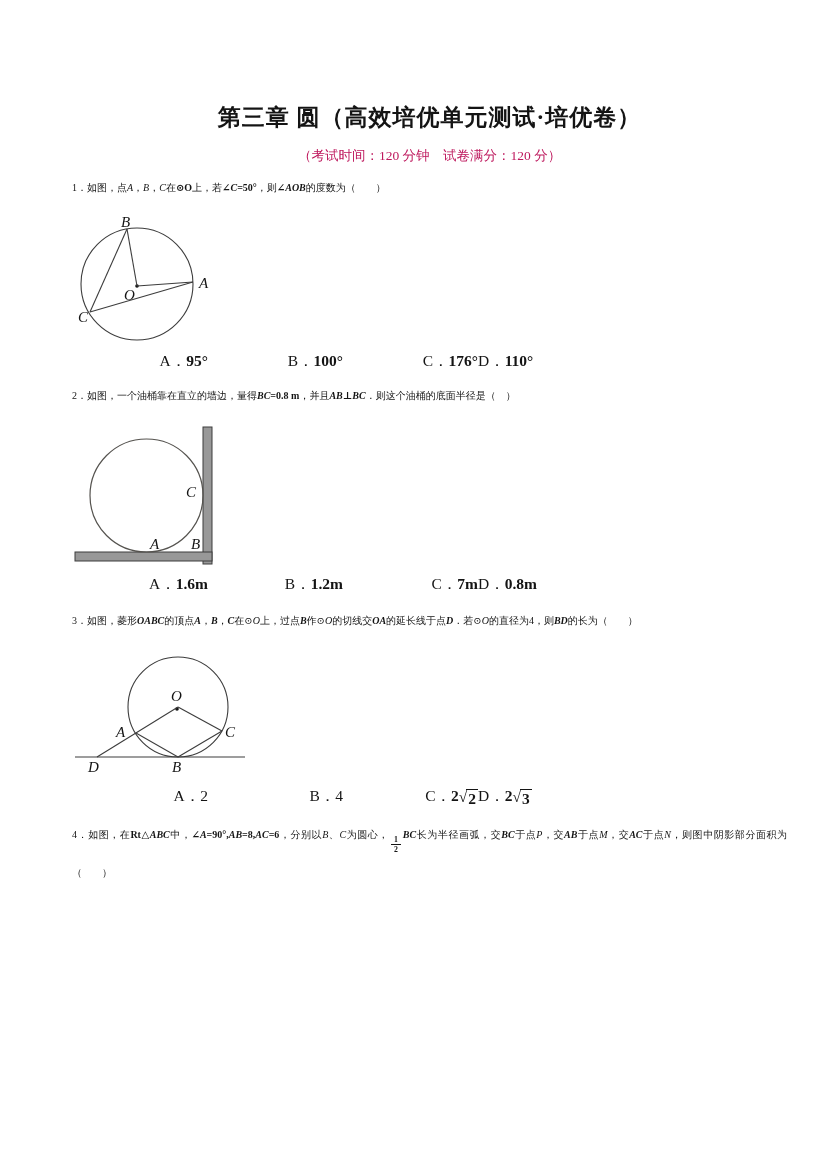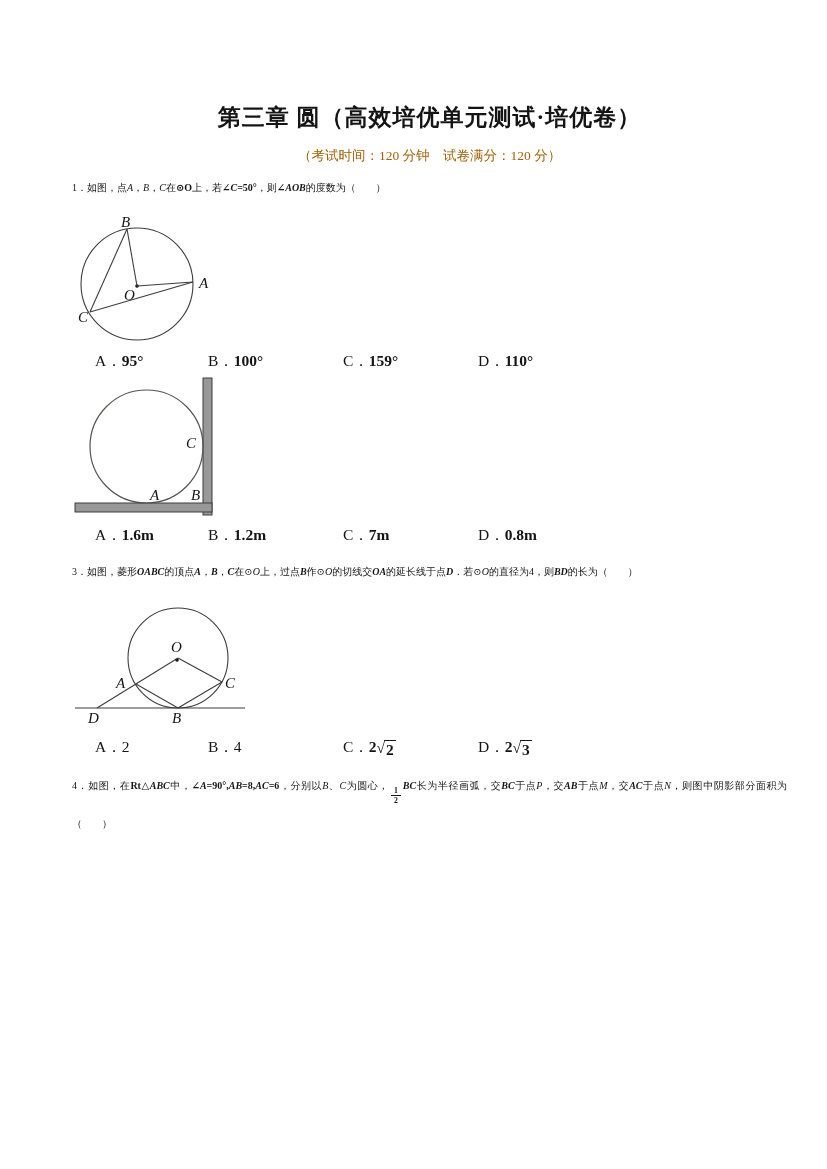--- a/index.html
+++ b/index.html
@@ -2,37 +2,37 @@
 <html><head>
 <meta charset="utf-8">
 <style>
   html,body{margin:0;padding:0;background:#ffffff;}
   .page{
     position:relative;width:827px;height:913px;background:#ffffff;
     font-family:"Liberation Serif","DejaVu Serif",serif;color:#141414;
     box-sizing:border-box;padding:103px 40px 0 72px;overflow:hidden;
   }
   .doc-title{font-size:23px;font-weight:bold;text-align:center;line-height:30px;letter-spacing:1px;}
-  .doc-subtitle{font-size:13.5px;text-align:center;line-height:20px;margin-top:13px;color:#a16207;}
+  .doc-subtitle{font-size:13.5px;text-align:center;line-height:20px;margin-top:13px;color:#be185d;}
   .section-title{font-size:15.5px;font-weight:bold;line-height:24px;margin-top:15px;}
   .question{font-size:10px;line-height:36px;text-align:justify;}
   .q1{margin-top:4px;}
   .q2{margin-top:6px;}
   .q3{margin-top:8px;}
   .q4{margin-top:8px;line-height:38px;}
   .figure{display:block;}
   .fig1{margin:0 0 0 -12px;}
   .fig2{margin:3px 0 0 -12px;}
   .fig3{margin:0 0 0 -32px;}
   .figure text{font-family:"Liberation Serif","DejaVu Serif",serif;font-style:italic;font-size:15px;fill:#141414;}
   .options-row{font-size:15.5px;line-height:22px;padding-left:23px;}
   .or1{margin-top:-6px;}
   .or2{margin-top:4px;}
   .or3{margin-top:6px;}
-  .opt{display:inline-block;white-space:nowrap;}
+  .opt{display:inline-block;white-space:nowrap;text-align:right;}
   .opt.w1{width:113px;}
   .opt.w2{width:135px;}
   .opt.w3{width:135px;}
   .s-n{font-weight:normal;}
   .s-b{font-weight:bold;}
   .s-i{font-style:italic;}
   .s-bi{font-weight:bold;font-style:italic;}
   .frac{display:inline-flex;flex-direction:column;align-items:center;vertical-align:-0.55em;
         font-weight:bold;font-size:0.78em;line-height:1.05;margin:0 2px;}
   .fnum{border-bottom:1.3px solid currentColor;padding:0 3px;}
@@ -58,23 +58,24 @@
     <line x1="77" y1="70" x2="133" y2="66" stroke="#3d3d3d" stroke-width="1.1"></line>
     <line x1="67" y1="13" x2="30" y2="96" stroke="#3d3d3d" stroke-width="1.1"></line>
     <line x1="30" y1="96" x2="133" y2="66" stroke="#3d3d3d" stroke-width="1.1"></line>
     <text x="61" y="11">B</text>
     <text x="139" y="72">A</text>
     <text x="64" y="84">O</text>
     <text x="18" y="106">C</text>
   </svg>
 
   <div class="options-row or1">
-    <span class="opt w1"><span>A．</span><span><span class="s-b">95°</span></span></span><span class="opt w2"><span>B．</span><span><span class="s-b">100°</span></span></span><span class="opt w3"><span>C．</span><span><span class="s-b">159°</span></span></span><span class="opt"><span>D．</span><span><span class="s-b">110°</span></span></span>
+    <span class="opt w1"><span>A．</span><span><span class="s-b">95°</span></span></span><span class="opt w2"><span>B．</span><span><span class="s-b">100°</span></span></span><span class="opt w3"><span>C．</span><span><span class="s-b">176°</span></span></span><span class="opt"><span>D．</span><span><span class="s-b">110°</span></span></span>
   </div>
 
+  <p class="question q2"><span class="s-n">2．如图，一个油桶靠在直立的墙边，量得</span><span class="s-bi">BC</span><span class="s-b">=0.8 m</span><span class="s-n">，并且</span><span class="s-bi">AB</span><span class="s-b">⊥</span><span class="s-bi">BC</span><span class="s-n">．则这个油桶的底面半径是（　）</span></p>
 
   <svg class="figure fig2" width="175" height="145" viewBox="0 0 175 145">
     <rect x="143" y="3" width="9" height="137" stroke="#3d3d3d" stroke-width="1" fill="#989898"></rect>
     <rect x="15" y="128" width="137" height="9" stroke="#3d3d3d" stroke-width="1" fill="#989898"></rect>
     <circle cx="86.5" cy="71.5" r="56.5" fill="none" stroke="#55534f" stroke-width="1.2"></circle>
     <text x="126" y="73">C</text>
     <text x="90" y="125">A</text>
     <text x="131" y="125">B</text>
   </svg>
 

